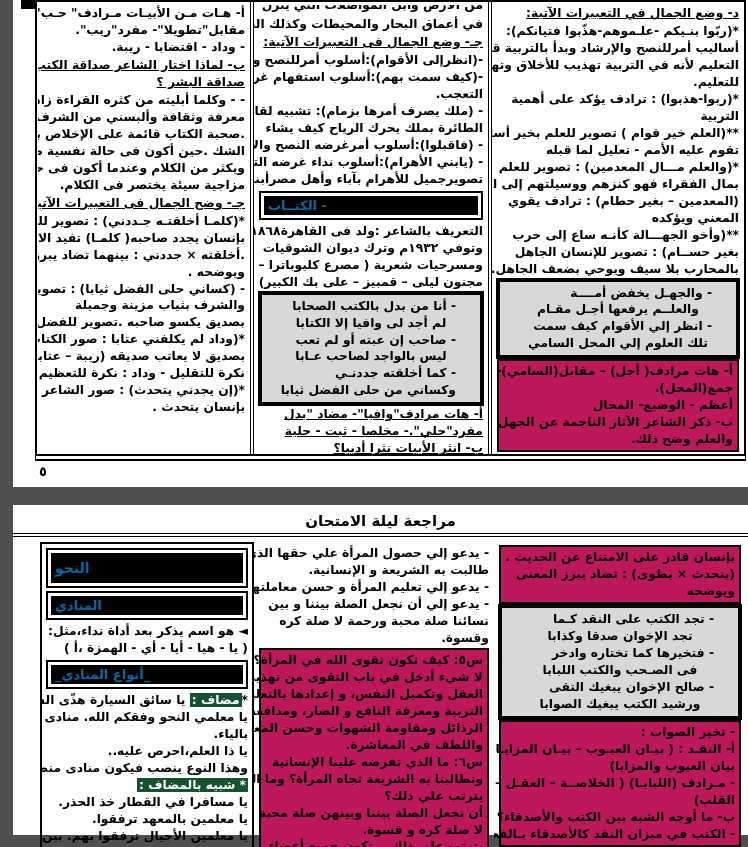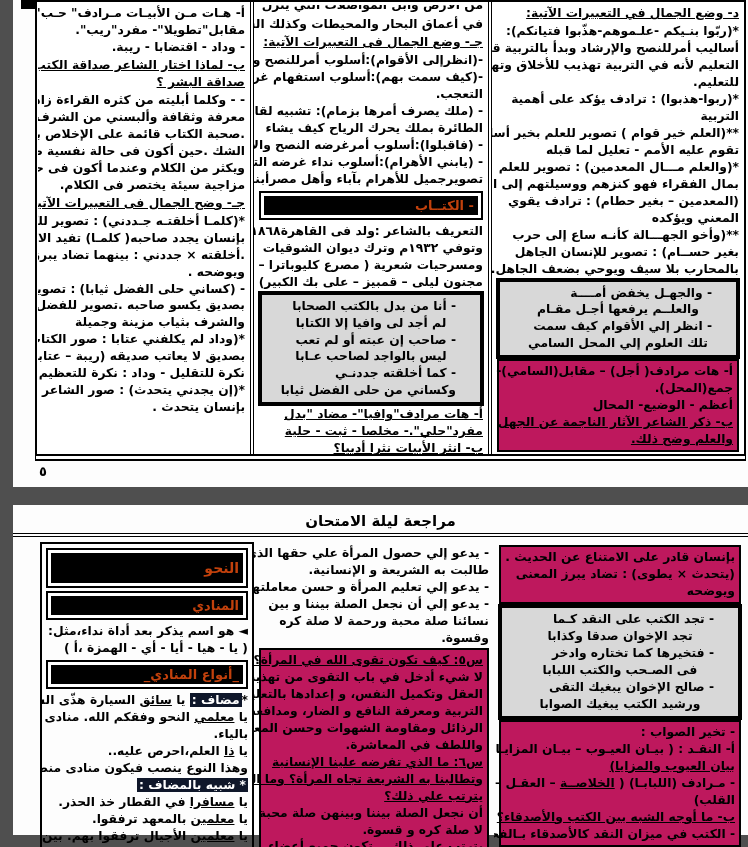--- a/index.html
+++ b/index.html
@@ -28,24 +28,24 @@
   .p2head{
     text-align:center;font-size:15px;padding:7px 0 3px;
     border-bottom:4px double #000;margin:0;
   }
   .cols2{display:flex;direction:rtl;margin-top:5px;padding:0 2px 0 6px;}
   .page2 .col-right{width:252px;}
   .page2 .col-mid{width:240px;}
   .page2 .col-left{width:214px;border:2px solid #000;padding:3px 4px;align-self:flex-start;}
   .line{font-size:12.3px;line-height:1.38;text-align:right;white-space:nowrap;}
   .hu .line{text-decoration:underline;}
-  .u{text-decoration:underline;}
-  .mark{background:#0f172a;color:#fff;padding:0 2px;}
+  .u{}
+  .mark{background:#14532d;color:#fff;padding:0 2px;}
   .banner{
-    background:#000;color:#c2410c;text-align:right;
+    background:#000;color:#0369a1;text-align:left;
     font-size:13px;padding:2px 4px;margin:5px 2px;
     border:3px solid #fff;outline:2px solid #000;
   }
   .banner.big{font-size:14px;padding:7px 4px;margin:3px 2px 7px;}
   .poem{
     background:#d8d8d8;border:3px solid #000;outline:1px solid #000;
     padding:3px 24px;margin:5px 0;
   }
   .poem .line:nth-child(even){text-align:center;}
   .boxed{border:2px solid #000;padding:2px 4px;margin:3px 0;background:#be185d;}
@@ -155,22 +155,22 @@
           </div>
           <div class="block hu">
             <div class="line">جـ- وضح الجمال فى التعبيرات الآتية:</div>
           </div>
           <div class="block p">
             <div class="line">*(كلمـا أخلقتـه جـددني) : تصوير للكتـاب</div>
             <div class="line">بإنسان يجدد صاحبه( كلمـا) تفيد الاستمرار</div>
             <div class="line">.أخلقته × جددني : بينهما تضاد يبرز المعنى</div>
             <div class="line">ويوضحه .</div>
             <div class="line">- (كساني حلى الفضل ثيابا) : تصوير للكتاب</div>
+            <div class="line">والشرف بثياب مزينة وجميلة</div>
             <div class="line">بصديق يكسو صاحبه .تصوير للفضل</div>
-            <div class="line">والشرف بثياب مزينة وجميلة</div>
             <div class="line">*(وداد لم يكلفني عتابا : صور الكتاب</div>
             <div class="line">بصديق لا يعاتب صديقه (ريبة – عتابا) :</div>
             <div class="line">نكرة للتقليل - وداد : نكرة  للتعظيم</div>
             <div class="line">*(إن يجدني يتحدث) : صور الشاعر الكتاب</div>
             <div class="line">بإنسان يتحدث .</div>
           </div>
         </div>
     </div>
   </div>
   <div class="pagenum">٥</div>

